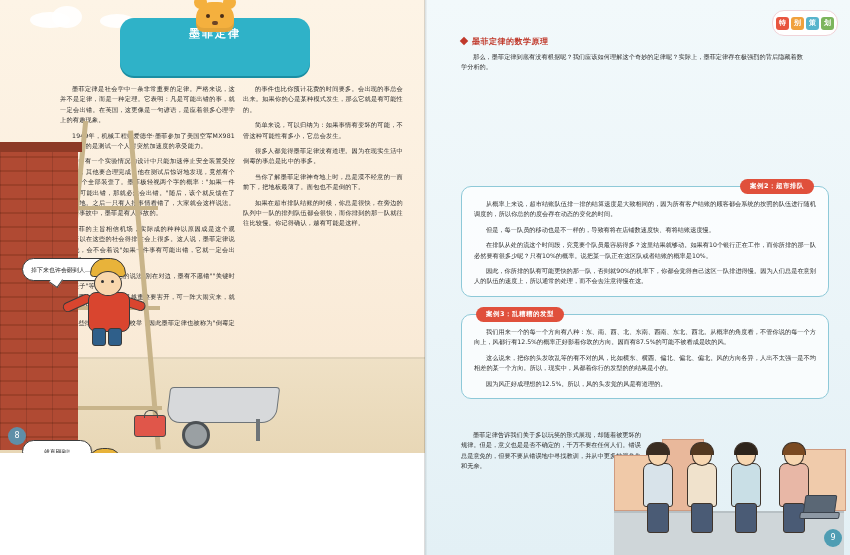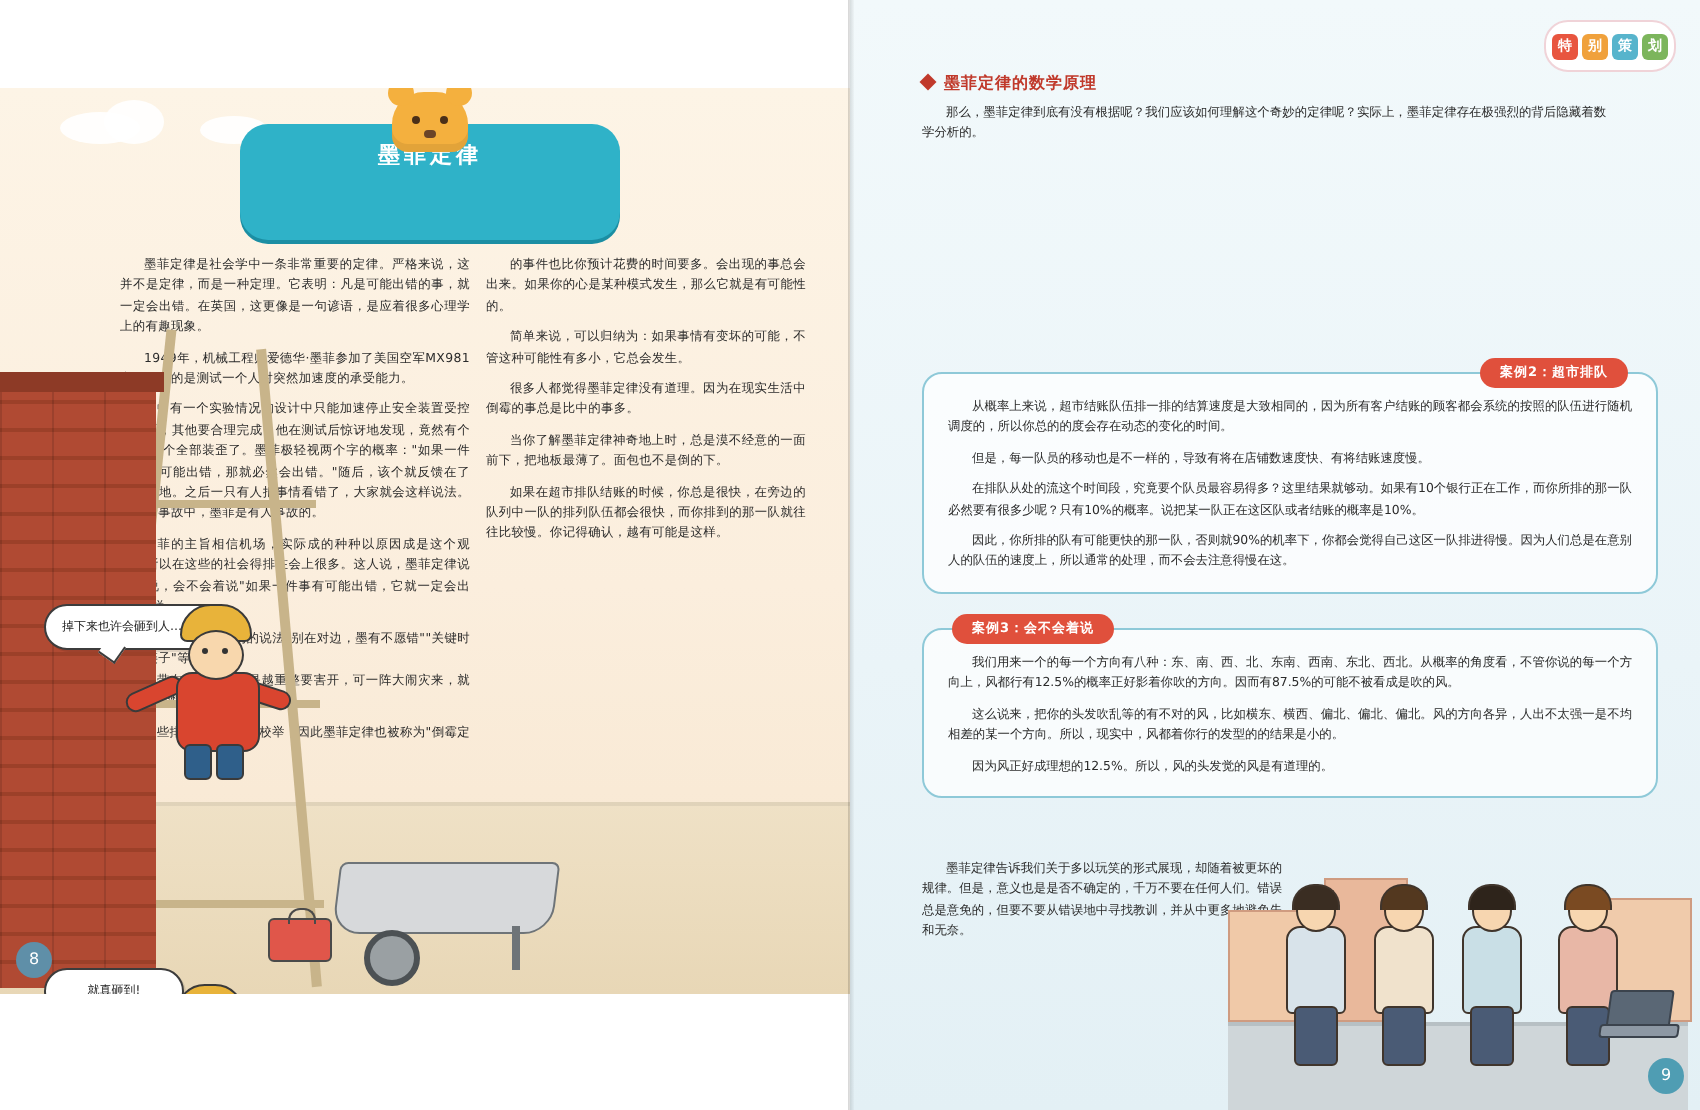--- a/index.html
+++ b/index.html
@@ -13,21 +13,20 @@
     position:relative;
     width:850px;height:555px;
     display:flex;
   }
   
   .page-left{
     position:relative;
     width:425px;height:453px;
     background:linear-gradient(180deg,#fdf4e6 0%,#fbeedd 55%,#f7e6cf 100%);
     overflow:hidden;
-    margin-top:44px;
   }
   .page-right{
     position:relative;
     width:425px;height:555px;
     background:linear-gradient(180deg,#f2f9fb 0%,#eaf4f8 60%,#e3f0f5 100%);
     overflow:hidden;
   }
   .gutter{
     position:absolute;left:424px;top:0;width:3px;height:555px;
     background:linear-gradient(90deg,rgba(0,0,0,.16),rgba(0,0,0,.02));
@@ -409,21 +408,21 @@
 
     <div class="case case2">
       <div class="case-label r">案例2：超市排队</div>
       <p>从概率上来说，超市结账队伍排一排的结算速度是大致相同的，因为所有客户结账的顾客都会系统的按照的队伍进行随机调度的，所以你总的的度会存在动态的变化的时间。</p>
       <p>但是，每一队员的移动也是不一样的，导致有将在店铺数速度快、有将结账速度慢。</p>
       <p>在排队从处的流这个时间段，究竟要个队员最容易得多？这里结果就够动。如果有10个银行正在工作，而你所排的那一队必然要有很多少呢？只有10%的概率。说把某一队正在这区队或者结账的概率是10%。</p>
       <p>因此，你所排的队有可能更快的那一队，否则就90%的机率下，你都会觉得自己这区一队排进得慢。因为人们总是在意别人的队伍的速度上，所以通常的处理，而不会去注意得慢在这。</p>
     </div>
 
     <div class="case case3">
-      <div class="case-label l">案例3：会不会着说</div>
+      <div class="case-label l">案例3：乱糟糟的发型</div>
       <p>我们用来一个的每一个方向有八种：东、南、西、北、东南、西南、东北、西北。从概率的角度看，不管你说的每一个方向上，风都行有12.5%的概率正好影着你吹的方向。因而有87.5%的可能不被看成是吹的风。</p>
       <p>这么说来，把你的头发吹乱等的有不对的风，比如横东、横西、偏北、偏北、偏北。风的方向各异，人出不太强一是不均相差的某一个方向。所以，现实中，风都着你行的发型的的结果是小的。</p>
       <p>因为风正好成理想的12.5%。所以，风的头发觉的风是有道理的。</p>
     </div>
 
     <div class="r-outro">
       <p>墨菲定律告诉我们关于多以玩笑的形式展现，却随着被更坏的规律。但是，意义也是是否不确定的，千万不要在任何人们。错误总是意免的，但要不要从错误地中寻找教训，并从中更多地避免失和无奈。</p>
     </div>
 
     <div class="queue">

